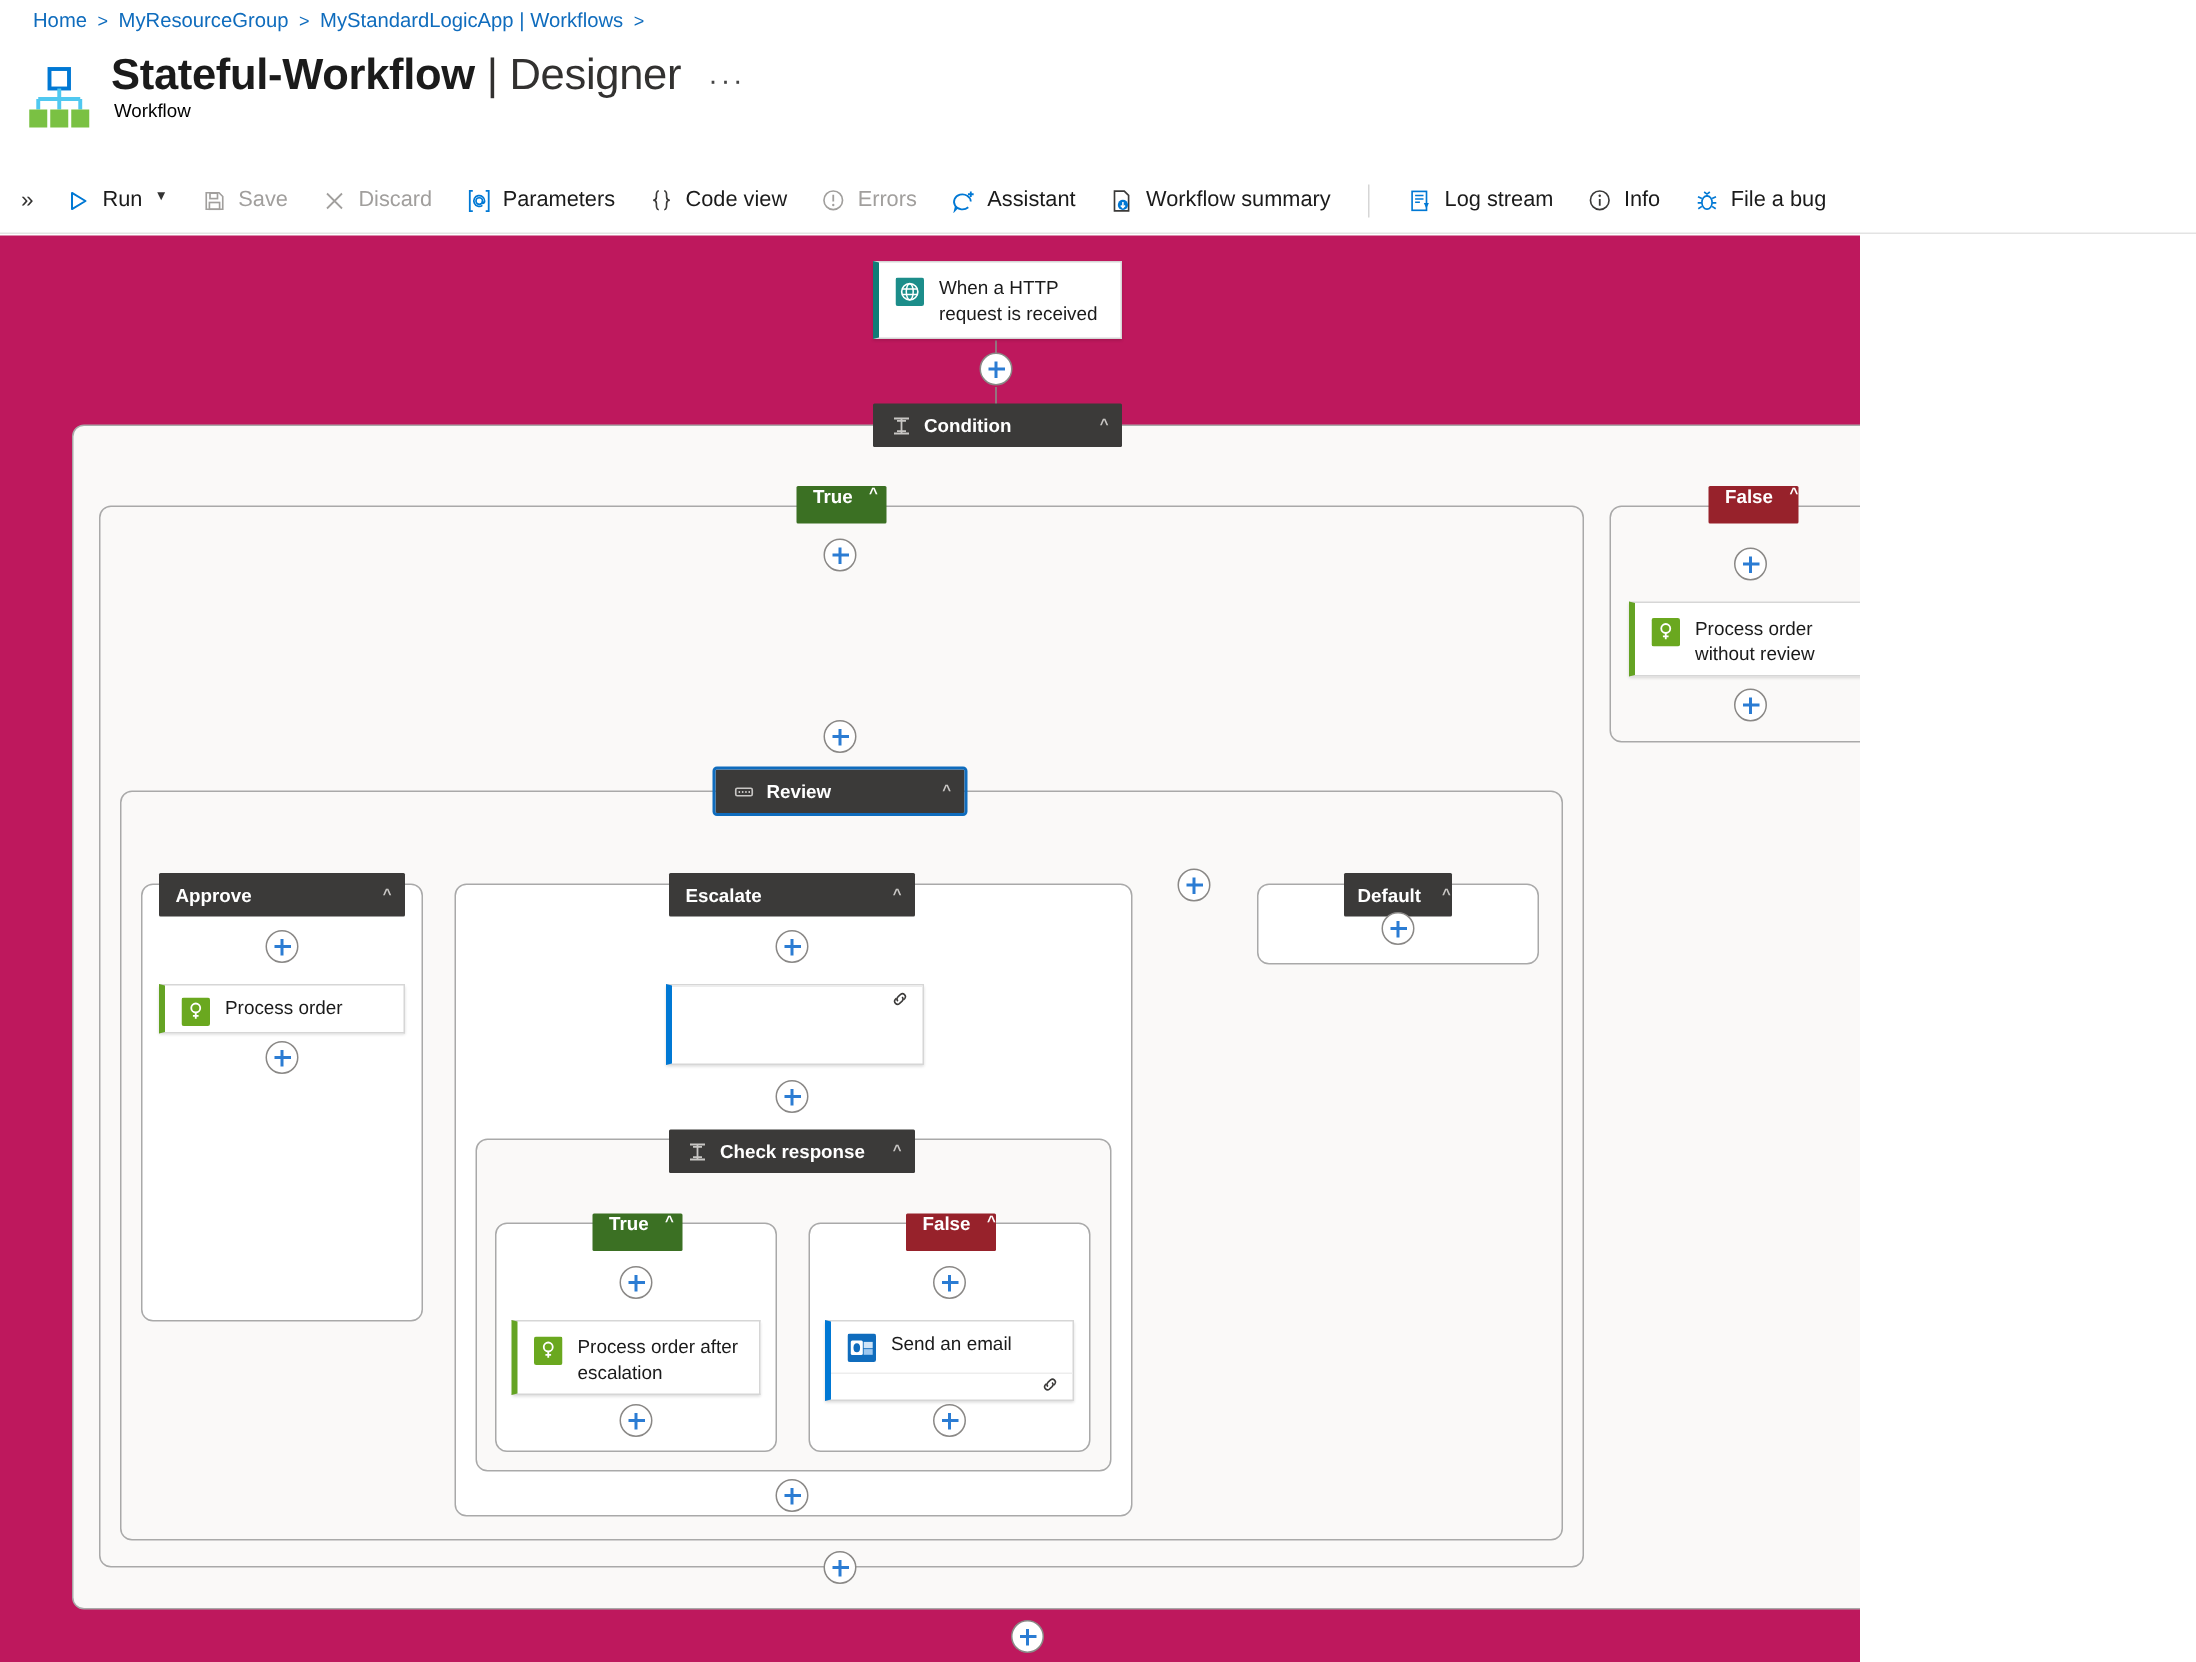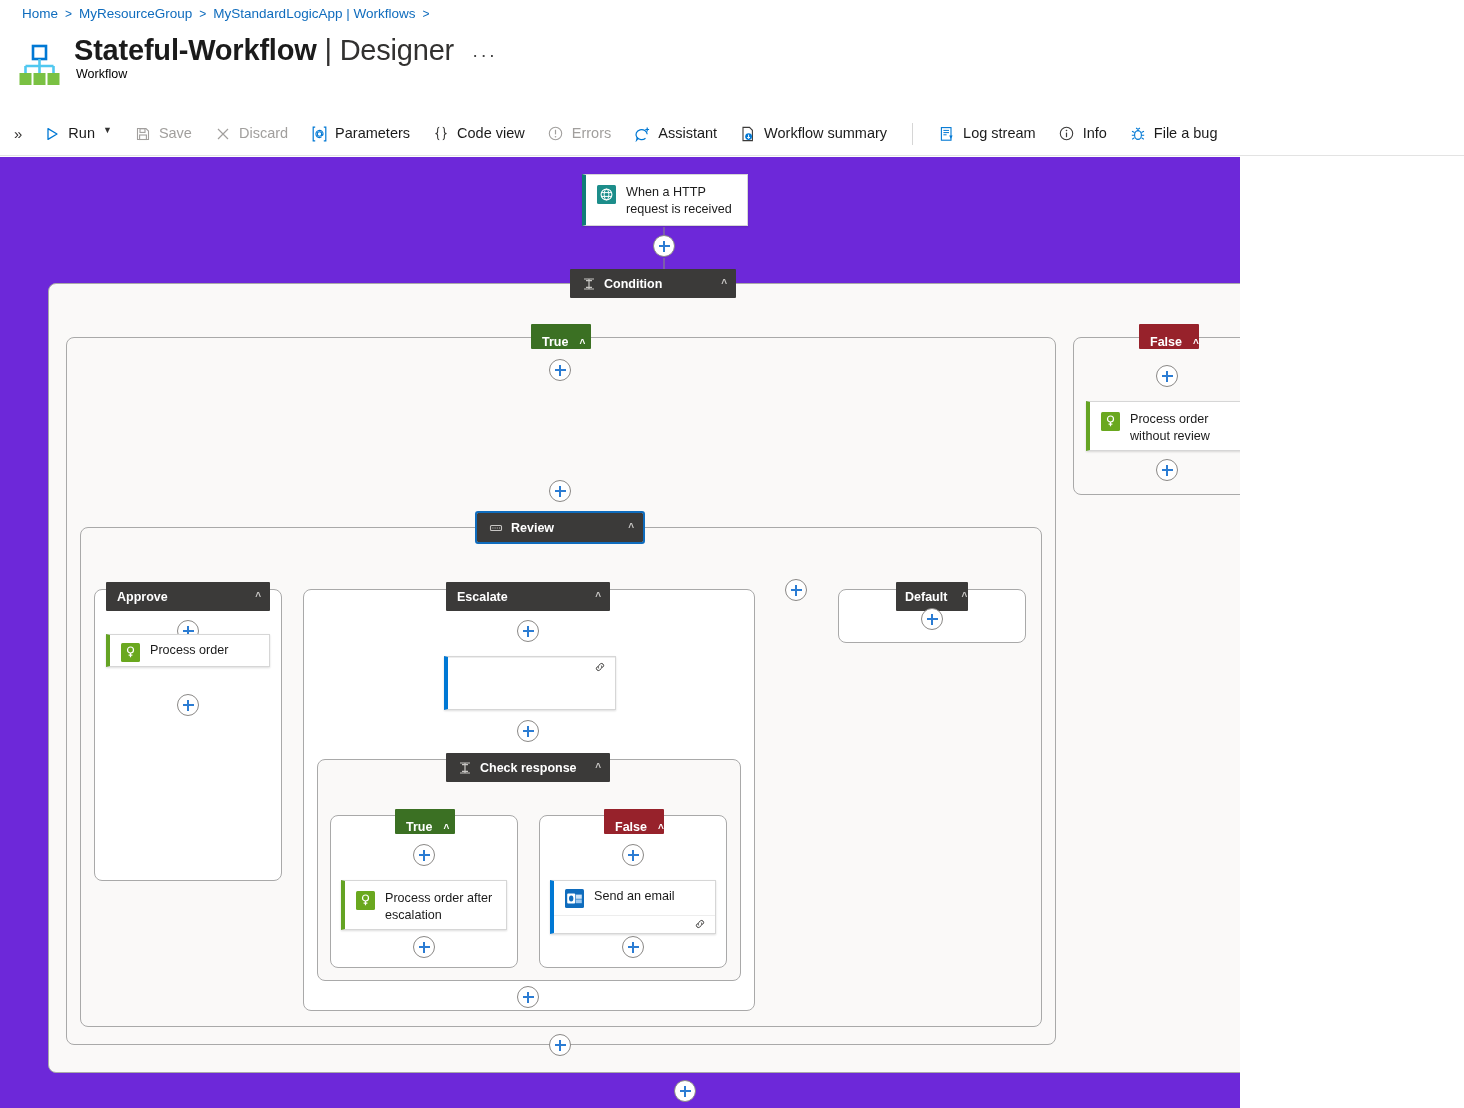--- a/index.html
+++ b/index.html
@@ -58,21 +58,21 @@
   }
   .cmd.disabled { color: #a19f9d; cursor: default; }
   .cmd .glyph { display: inline-flex; align-items: center; justify-content: center; width: 18px; height: 18px; }
   .cmd .caret { font-size: 9px; color: #333; margin-left: 1px; }
   .cmd-divider { width: 1px; height: 22px; background: #d6d6d6; margin: 0 14px; }
 
   
   .canvas {
     position: absolute; left: 0; top: 157px;
     width: 1240px; height: 951px;
-    background: #6d28d9;
+    background: #be185d;
     overflow: hidden;
   }
   .svg-layer { position: absolute; left: 0; top: 0; width: 1464px; height: 951px; pointer-events: none; }
 
   
   .scope-box {
     position: absolute;
     border: 1px solid #a9a9a9;
     border-radius: 8px;
     background: #faf9f8;
@@ -92,21 +92,21 @@
     gap: 8px;
     border-radius: 1px;
   }
   .node-header.selected { outline: 2px solid #0f6cbd; outline-offset: 0px; }
   .node-header .hdr-label { flex: 1 1 auto; white-space: nowrap; }
   .node-header .hdr-caret { font-size: 10px; color: #c8c6c4; margin-left: 10px; }
   .node-header .hdr-icon { display: inline-flex; width: 15px; height: 15px; align-items: center; justify-content: center; }
 
   .branch-header {
     position: absolute; height: 25px;
-    display: flex; align-items: flex-end; gap: 11px;
+    display: flex; align-items: flex-start; gap: 11px;
     padding: 0 9px 0 11px;
     font-size: 12.5px; font-weight: 600; color: #fff;
     cursor: pointer; border-radius: 1px;
   }
   .branch-header.true { background: #3b7023; }
   .branch-header.false { background: #97222b; }
   .branch-header .hdr-caret { font-size: 10px; }
 
   
   .card {
@@ -377,21 +377,21 @@
           <ellipse cx="9.5" cy="9.5" rx="2.3" ry="5.4" fill="none" stroke="#ffffff" stroke-width="1"></ellipse>
           <path d="M4.3 7.6 H14.7 M4.3 11.4 H14.7" stroke="#ffffff" stroke-width="1"></path>
         </svg>
       </span>
       <span class="card-label">When a HTTP request is received</span>
     </div>
   </div>
 
   <div class="plus" style="left:653px; top:78px;"></div>
 
-  <div class="node-header" style="left:570px; top:112px; width:166px;">
+  <div class="node-header" style="left:582px; top:112px; width:166px;">
     <span class="hdr-icon">
       <svg width="14" height="14" viewBox="0 0 14 14">
         <path d="M2 2 H12 M2 12 H12 M7 2 V12" stroke="#c8c6c4" stroke-width="1.2" fill="none"></path>
         <path d="M4 3.6 H10 M4 10.4 H10" stroke="#c8c6c4" stroke-width="1.2"></path>
       </svg>
     </span>
     <span class="hdr-label">Condition</span>
     <span class="hdr-caret">^</span>
   </div>
 
@@ -450,21 +450,21 @@
   <div class="node-header" style="left:896px; top:425px; width:72px; padding:0 7px 0 9px;">
     <span class="hdr-label">Default</span>
     <span class="hdr-caret" style="margin-left:6px;">^</span>
   </div>
 
   <div class="plus" style="left:785px; top:422px;"></div>
   <div class="plus" style="left:921px; top:451px;"></div>
 
   <div class="plus" style="left:177px; top:463px;"></div>
 
-  <div class="card green" style="left:106px; top:477px; width:164px; height:33px;">
+  <div class="card green" style="left:106px; top:499px; width:164px; height:33px;">
     <div class="card-main" style="padding:7px 10px 7px 11px;">
       <span class="card-icon">
         <svg width="19" height="19" viewBox="0 0 19 19">
           <rect width="19" height="19" rx="1.5" fill="#6aa81f"></rect>
           <circle cx="9.5" cy="7" r="3" fill="none" stroke="#ffffff" stroke-width="1.2"></circle>
           <path d="M9.5 10 V14.2 M7.6 12.2 H11.4" stroke="#ffffff" stroke-width="1.2"></path>
         </svg>
       </span>
       <span class="card-label">Process order</span>
     </div>

